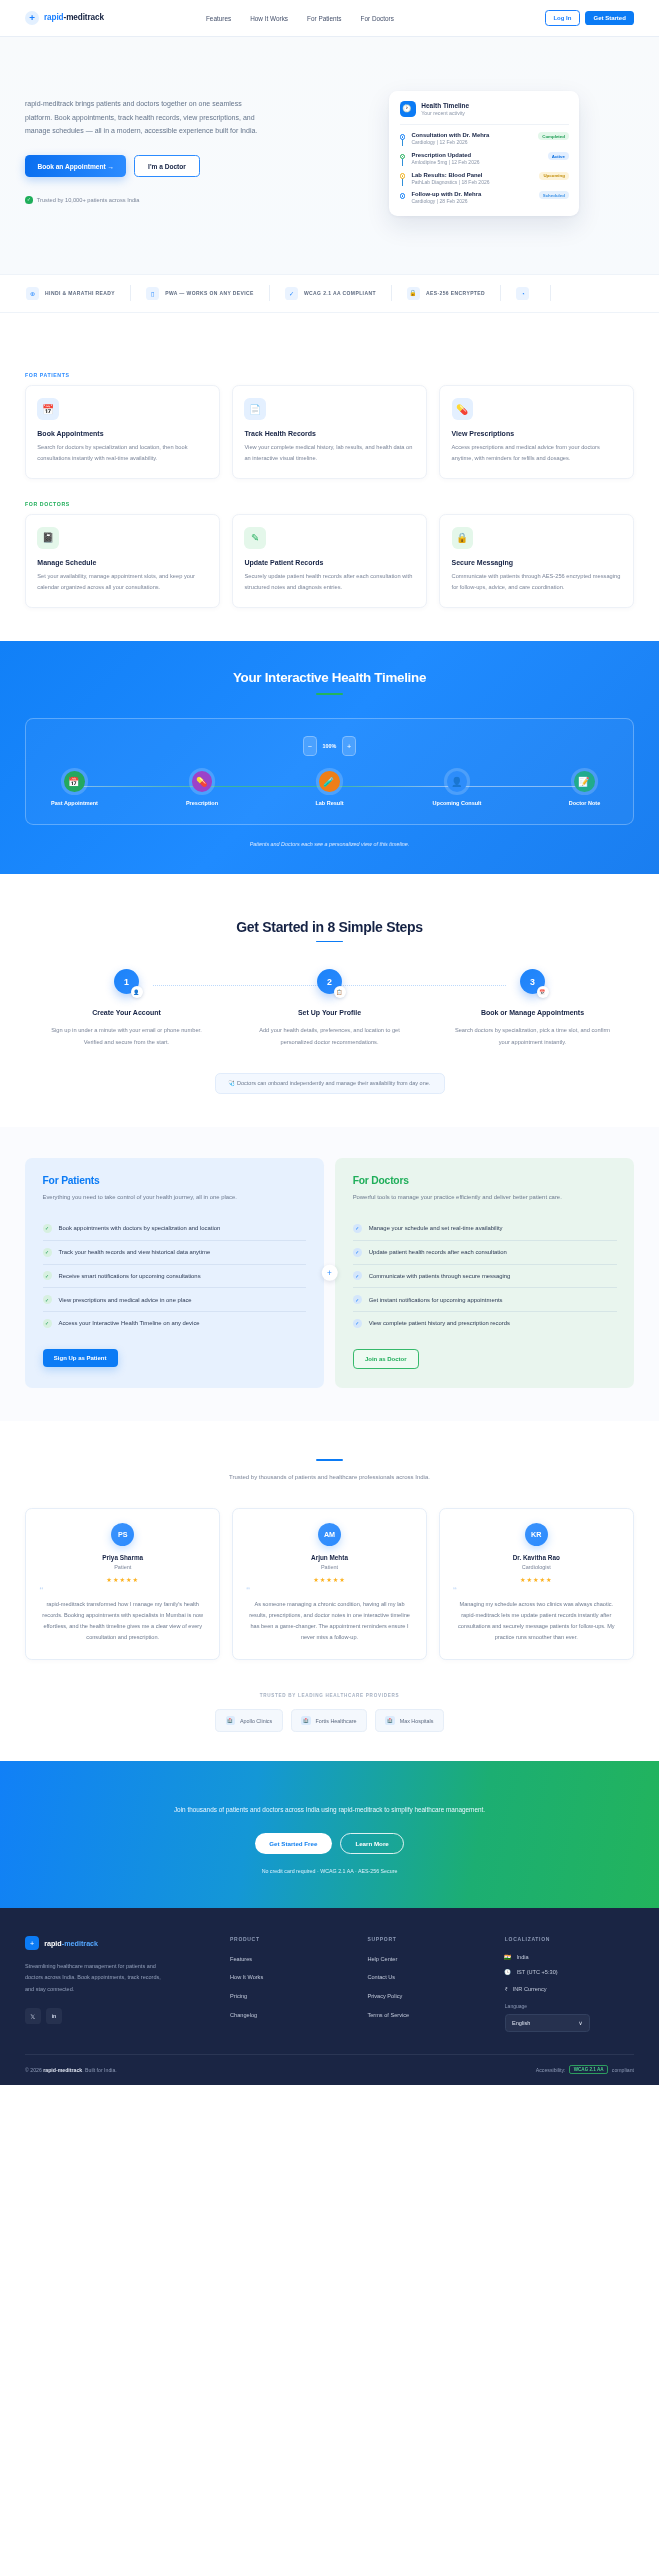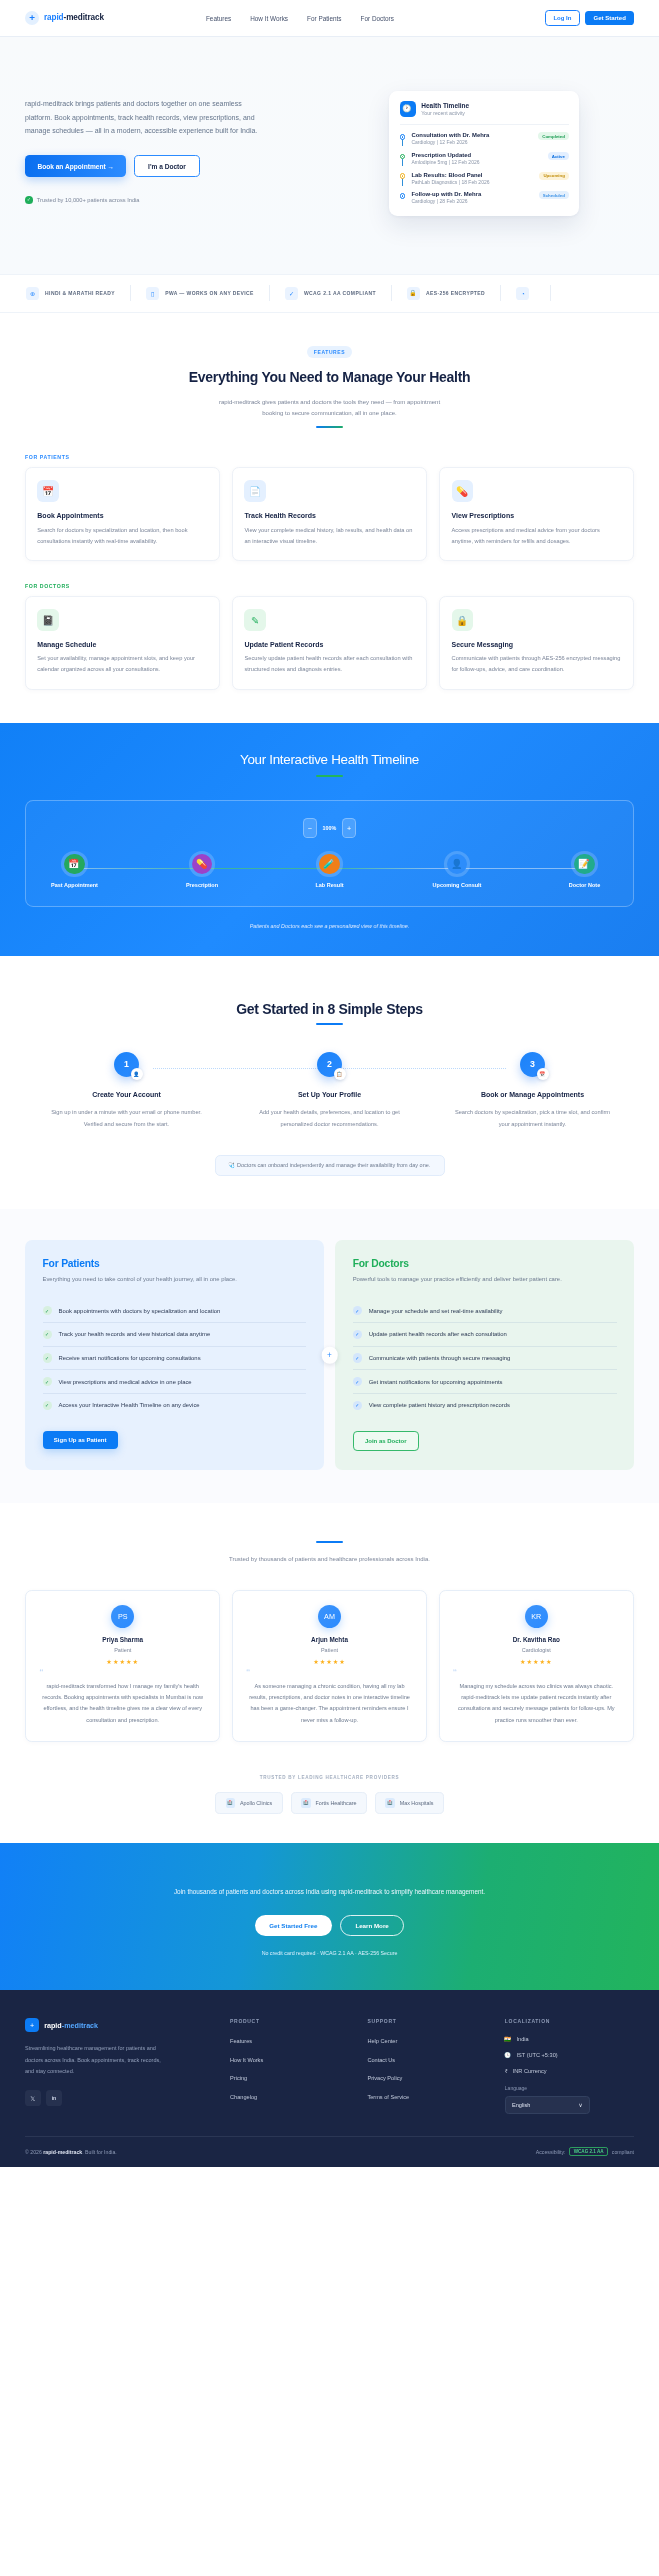--- a/index.html
+++ b/index.html
@@ -183,21 +183,21 @@
   .fcard-ic.blue { background: #e4f0ff; }
   .fcard-ic.green { background: #e4f7ea; }
   .fcard h3 { font-size: 7px; font-weight: 700; color: #152244; margin-top: 10.3px; }
   .fcard p { font-size: 5.7px; line-height: 1.95; color: #7b8599; margin-top: 5.2px; }
 
   
   .band {
     background: linear-gradient(135deg,#1180f7 0%, #1f8bff 48%, #1a7ef0 100%);
     padding: 29px 25px 27px; color: #fff;
   }
-  .band h2 { font-size: 13.4px; font-weight: 400; text-align: center; letter-spacing: -0.3px; }
+  .band h2 { font-size: 13.4px; font-weight: 700; text-align: center; letter-spacing: -0.3px; }
   .band .rule { background: #23b45c; margin-top: 8.2px; }
   .band-box {
     margin-top: 23px; border: 0.5px solid rgba(255,255,255,.28);
     border-radius: 8.2px; padding: 17.5px 18.5px 17.5px; background: rgba(255,255,255,.04);
   }
   .zoomctl { display: flex; align-items: center; justify-content: center; gap: 5.2px; }
   .zoombtn {
     width: 13.4px; height: 19.6px; border-radius: 4.6px;
     background: rgba(255,255,255,.17); border: 0.5px solid rgba(255,255,255,.3);
     color: #fff; font-size: 7.2px; cursor: pointer;
@@ -296,21 +296,21 @@
   .tsec { padding: 32px 25px 29px; background: #fff; }
   .tgrid { display: grid; grid-template-columns: repeat(3,1fr); gap: 11.3px; margin-top: 24px; }
   .tcard {
     background: #fff; border: 0.5px solid #e6eef8; border-radius: 6.7px;
     padding: 14.4px 13.4px 15.5px; text-align: center;
     box-shadow: 0 1px 5.2px rgba(20,40,80,.03);
   }
   .avatar {
     width: 23px; height: 23px; border-radius: 50%; margin: 0 auto;
     background: linear-gradient(135deg,#3b93fb,#2b8bff);
-    color: #fff; font-size: 7.2px; font-weight: 400;
+    color: #fff; font-size: 7.2px; font-weight: 700;
     display: flex; align-items: center; justify-content: center;
     box-shadow: 0 3.1px 8.2px rgba(43,139,255,.3);
   }
   .tname { margin-top: 8.2px; font-size: 6.4px; font-weight: 700; color: #152244; }
   .trole { margin-top: 3.1px; font-size: 5.5px; color: #7b8599; }
   .stars { margin-top: 5.2px; color: #fcb01c; font-size: 6.2px; letter-spacing: 1px; }
   .quote-mark { font-size: 11.3px; color: #c6dcf7; text-align: left; line-height: .7; margin-top: 5.2px; }
   .tquote { margin-top: 3.1px; font-size: 5.6px; line-height: 2.0; color: #6d7a8f; }
 
   
@@ -504,26 +504,20 @@
       <span class="badge-ic">🔒</span>
       <span class="badge-label">AES-256 ENCRYPTED</span>
     </div>
     <div class="badge-item">
       <span class="badge-ic">◔</span>
       <span class="badge-label"></span>
     </div>
   </div>
 
   <div class="section">
-    <div class="center">
-      <span class="eyebrow">FEATURES</span>
-      <h2 class="sec-title">Everything You Need to Manage Your Health</h2>
-      <p class="sec-sub">rapid-meditrack gives patients and doctors the tools they need — from appointment booking to secure communication, all in one place.</p>
-      <div class="rule grad"></div>
-    </div>
 
     <div style="margin-top:26px">
       <div class="group-label blue">FOR PATIENTS</div>
       <div class="card-row">
         <div class="fcard">
           <div class="fcard-ic blue">📅</div>
           <h3>Book Appointments</h3>
           <p>Search for doctors by specialization and location, then book consultations instantly with real-time availability.</p>
         </div>
         <div class="fcard">

